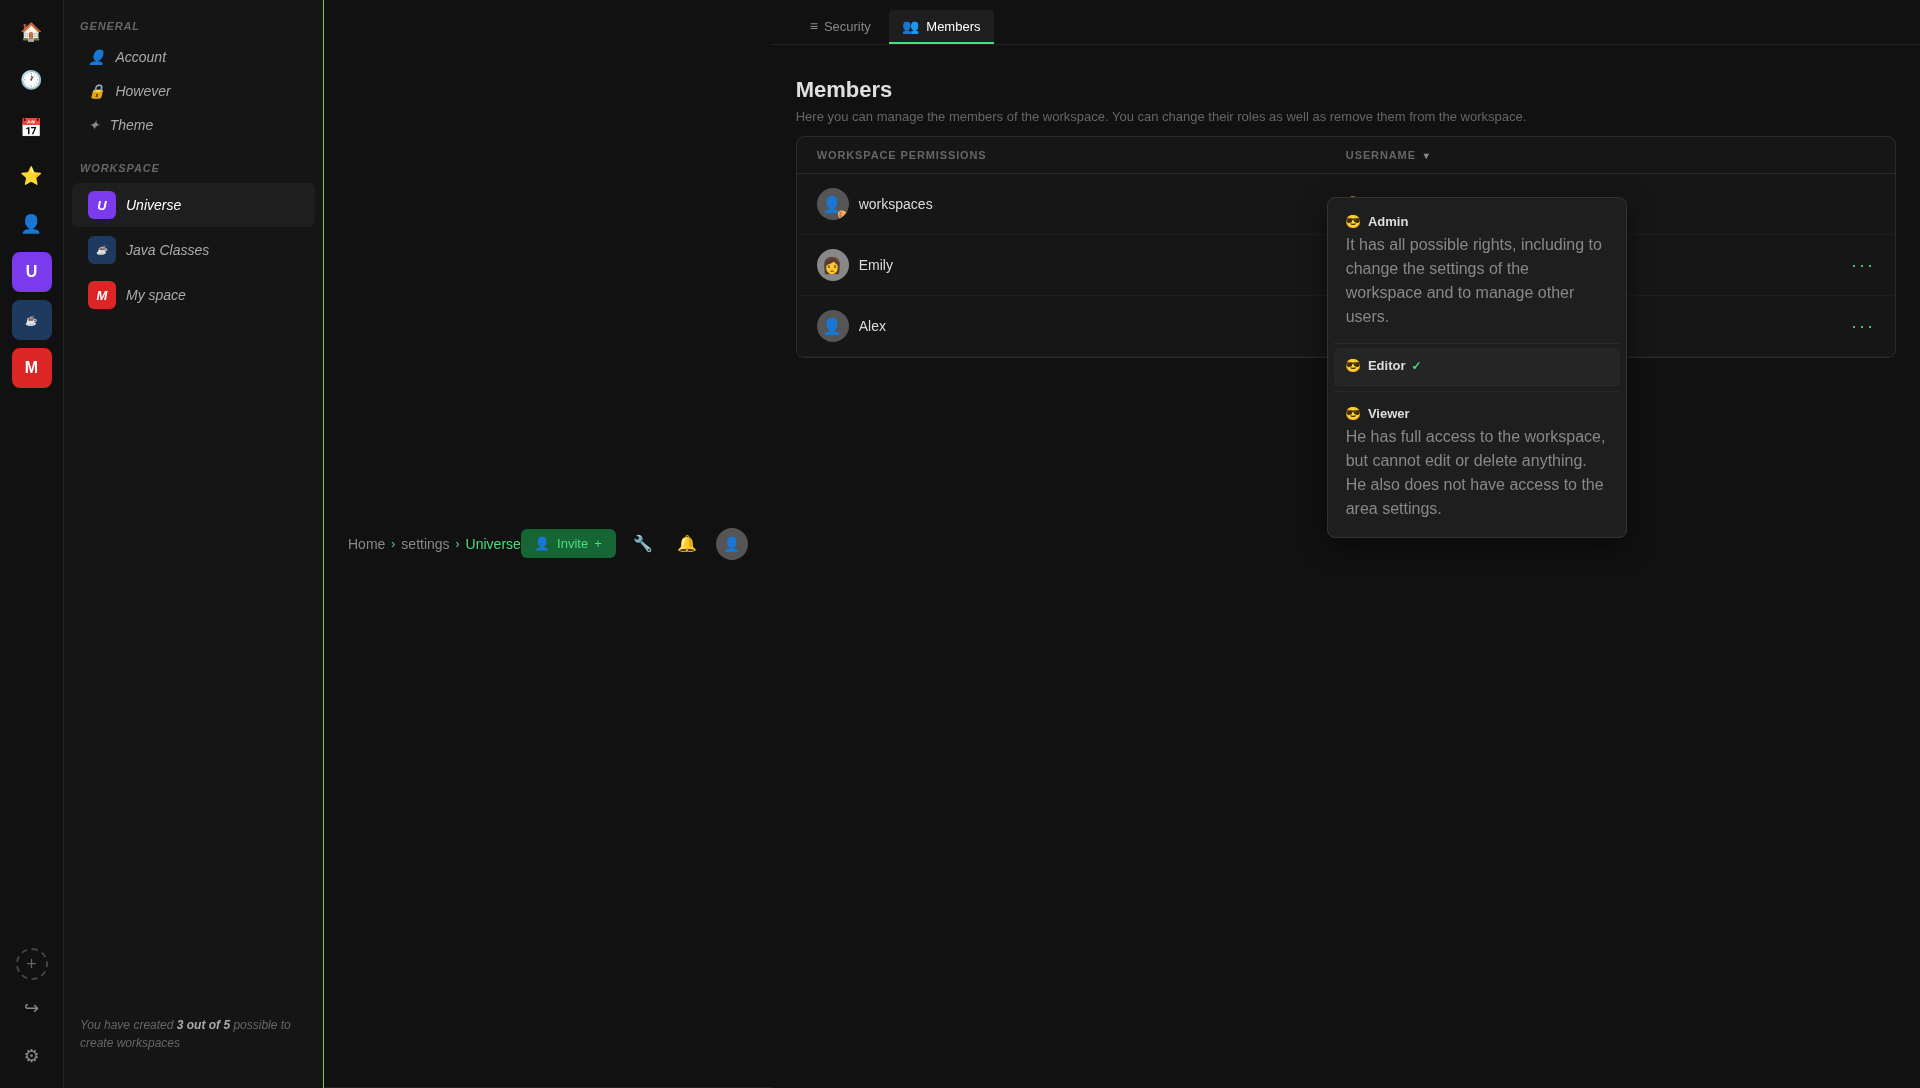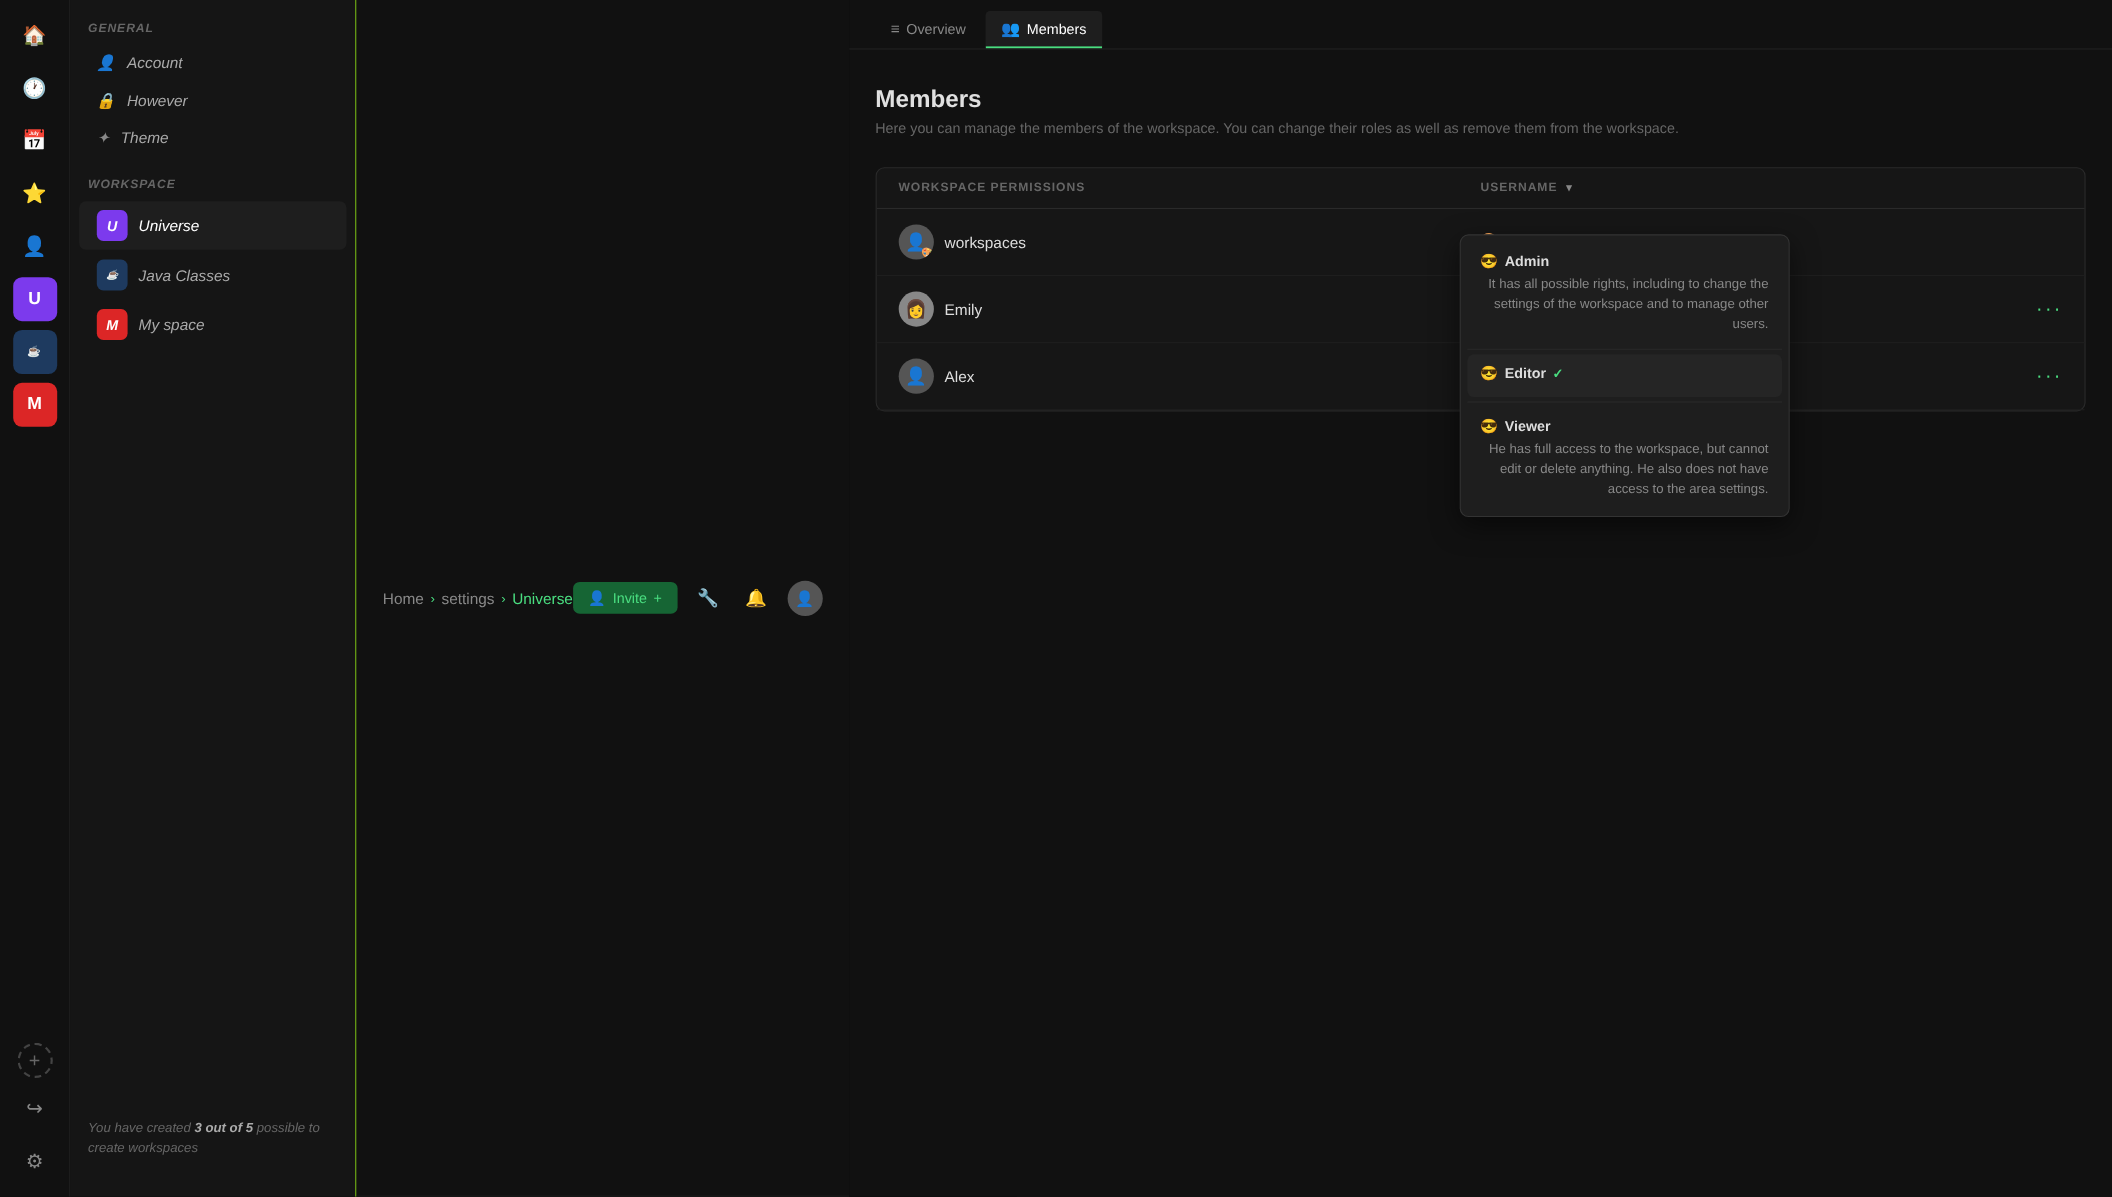--- a/index.html
+++ b/index.html
@@ -264,21 +264,21 @@
     }
     .members-title {
       font-size: 22px;
       font-weight: 600;
       color: #e0e0e0;
       margin-bottom: 6px;
     }
     .members-desc {
       font-size: 13px;
       color: #666;
-      margin-bottom: 28px;
+      margin-bottom: 12px;
     }
 
     
     .members-table {
       background: #161616;
       border: 1px solid #2a2a2a;
       border-radius: 8px;
       overflow: visible;
       position: relative;
     }
@@ -386,24 +386,23 @@
       display: flex;
       align-items: center;
       gap: 6px;
       font-size: 13px;
       font-weight: 600;
       color: #ddd;
       margin-bottom: 4px;
     }
     .dropdown-role-check { color: #4ade80; font-size: 12px; }
     .dropdown-role-desc {
-      font-size: 12px;
+      font-size: 16px;
       color: #888;
       line-height: 1.5;
-      text-align: right;
     }
     .dropdown-divider {
       height: 1px;
       background: #2a2a2a;
       margin: 4px 0;
     }
 
     
     ::-webkit-scrollbar { width: 6px; }
     ::-webkit-scrollbar-track { background: transparent; }
@@ -487,21 +486,21 @@
       <button class="header-icon-btn">🔔</button>
       <div class="avatar-header">👤</div>
     </div>
   </div>
 
   <div class="content">
 
     <div class="tabs-bar">
       <div class="tab">
         <span class="tab-icon">≡</span>
-        <span>Overview</span>
+        <span>Security</span>
       </div>
       <div class="tab active">
         <span class="tab-icon">👥</span>
         <span>Members</span>
       </div>
     </div>
 
     <div class="members-section">
       <div class="members-title">Members</div>
       <div class="members-desc">Here you can manage the members of the workspace. You can change their roles as well as remove them from the workspace.</div>

